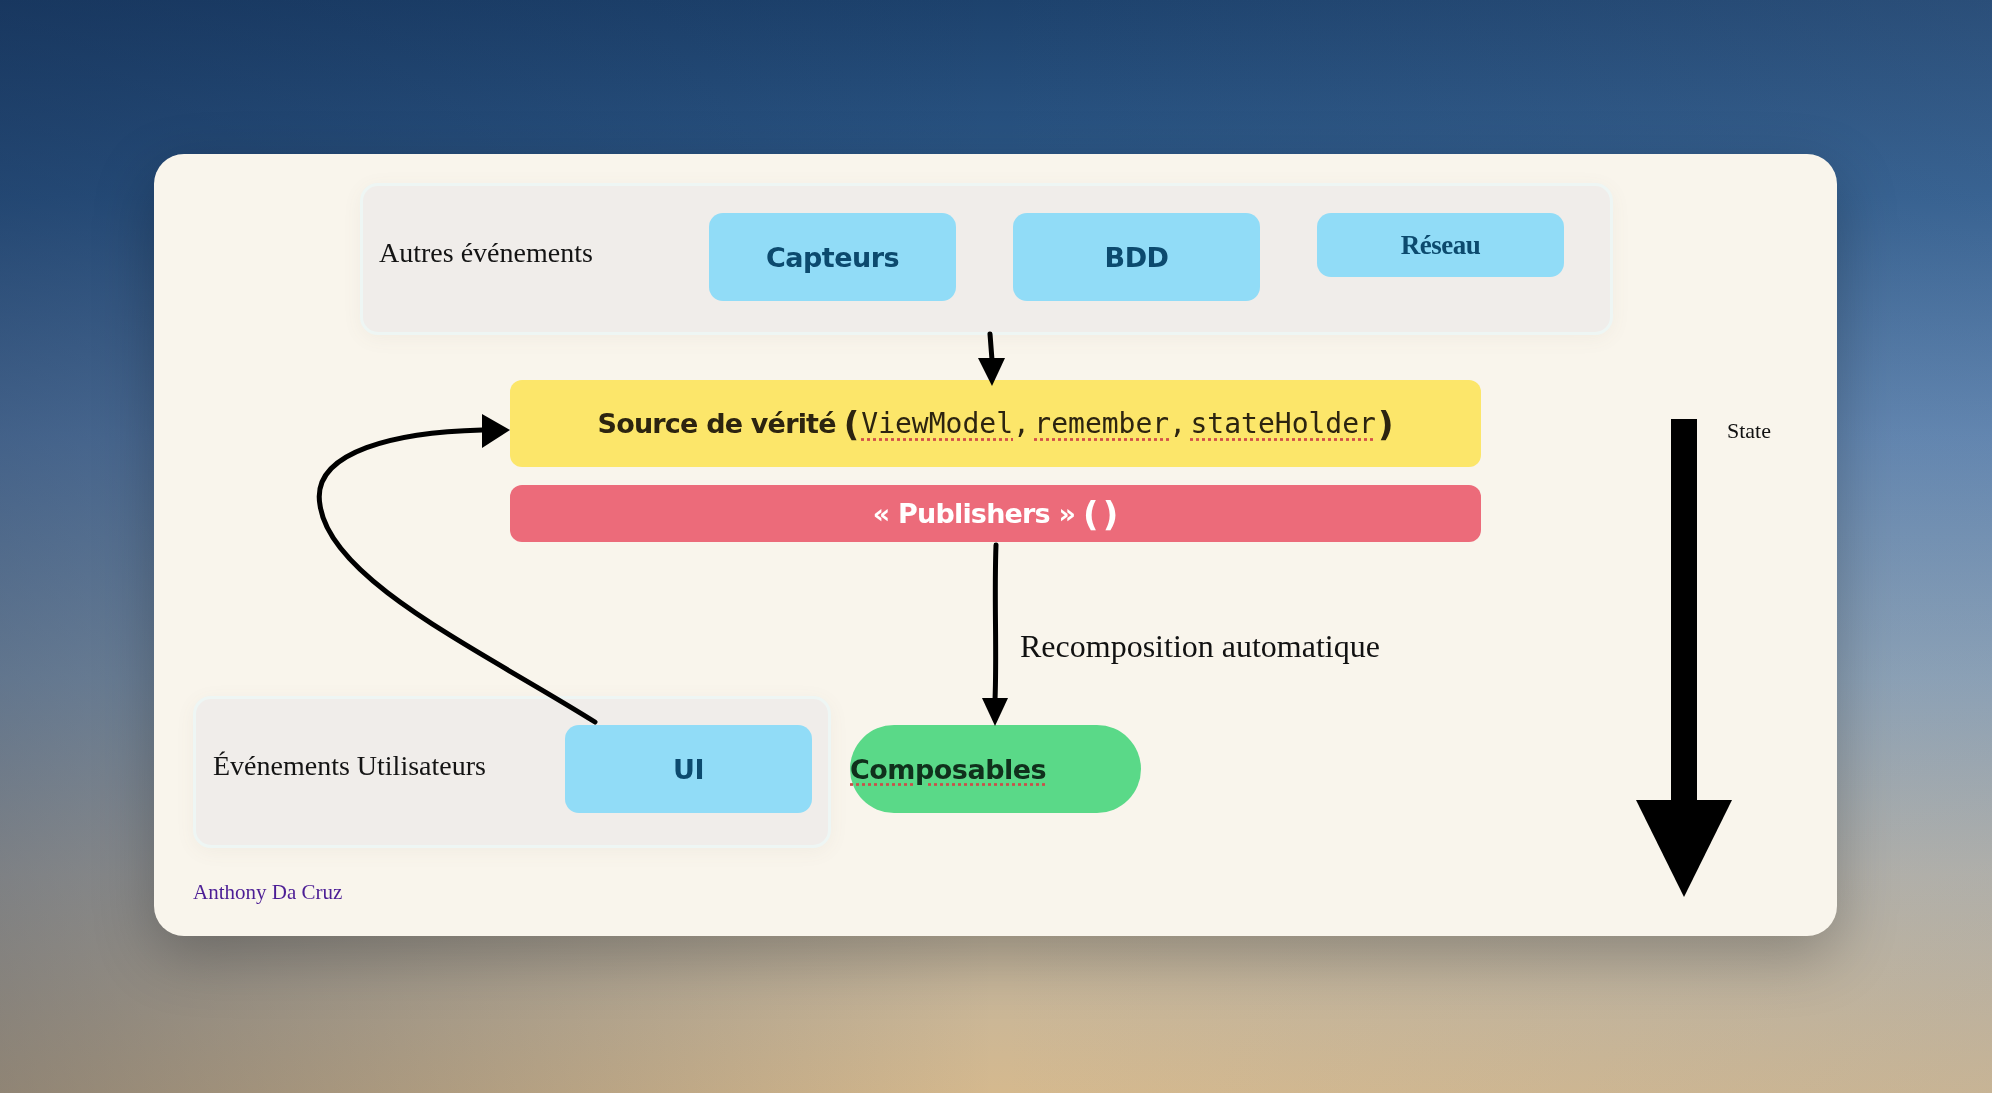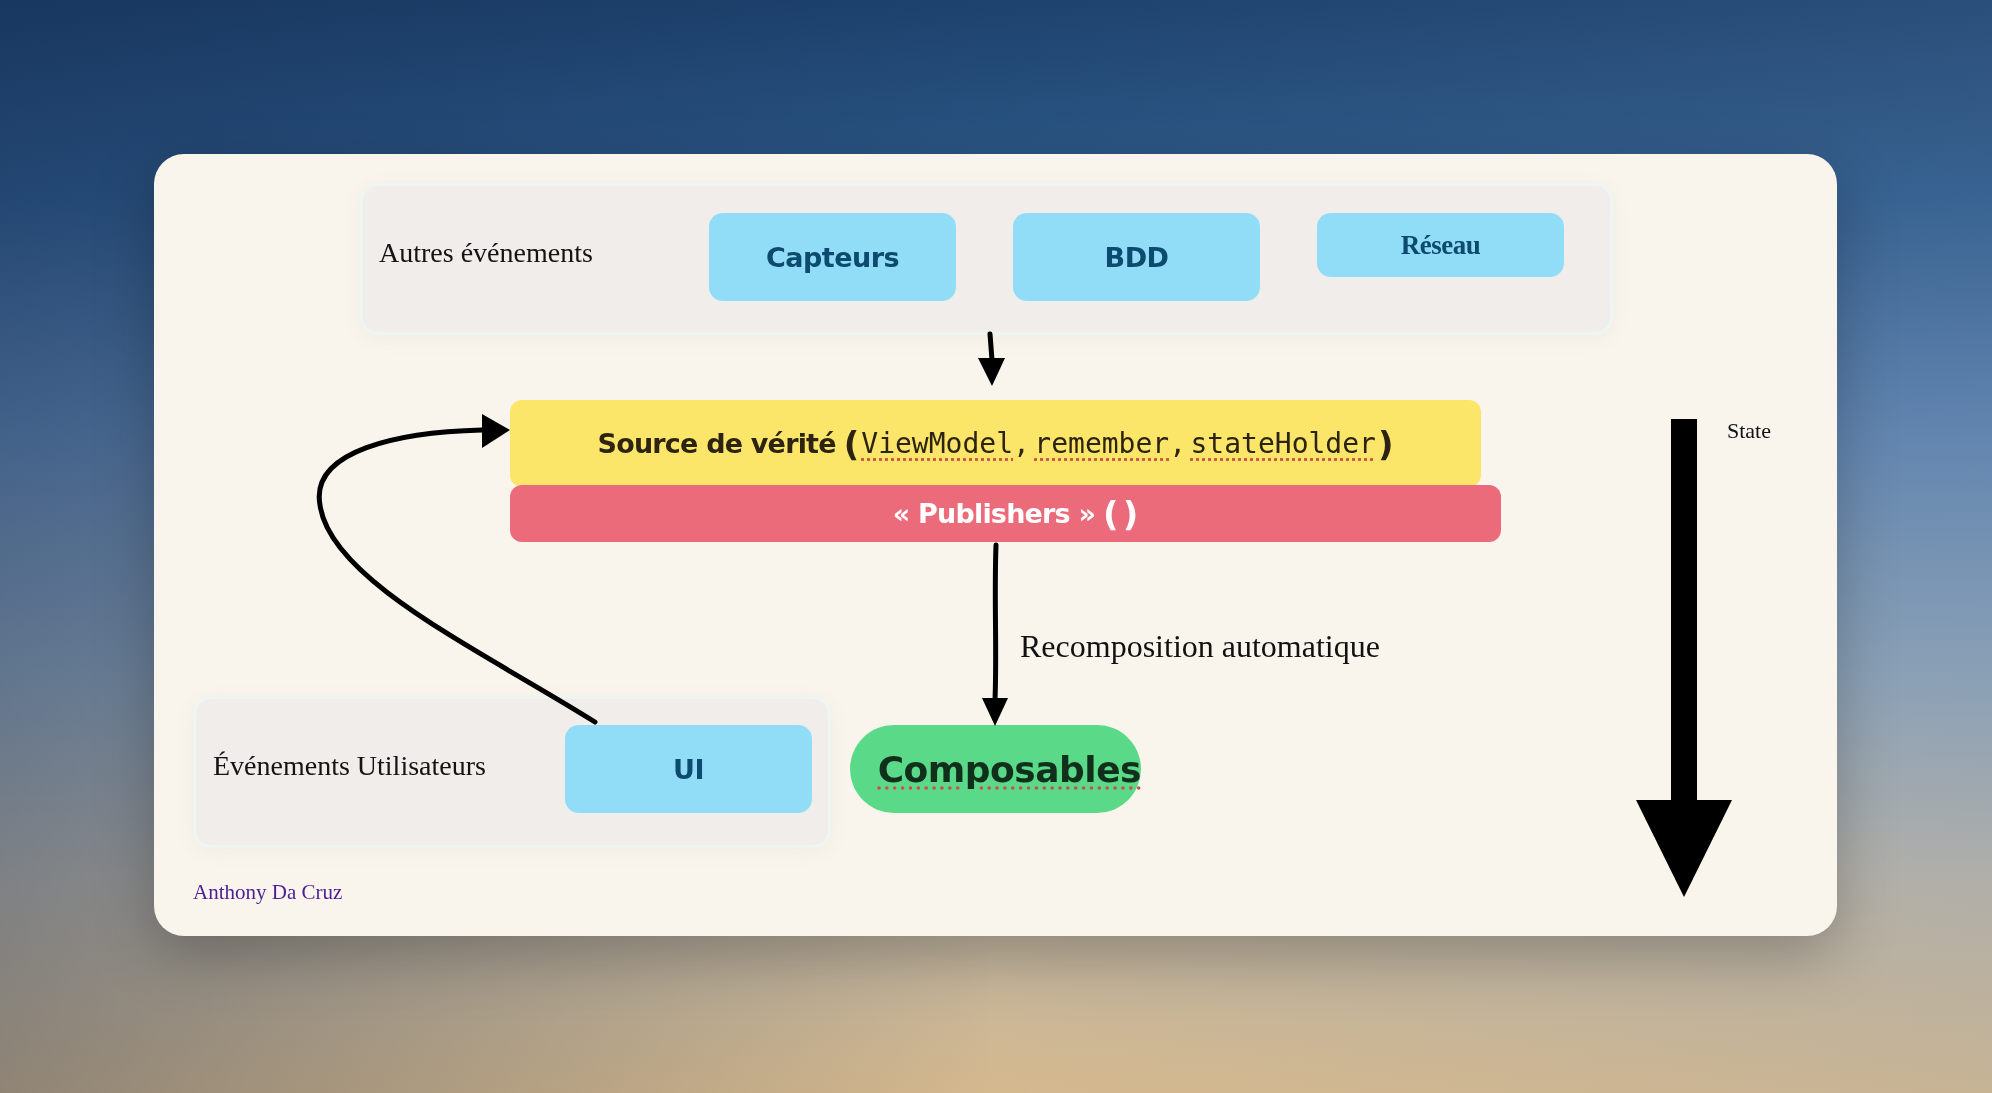--- a/index.html
+++ b/index.html
@@ -29,49 +29,49 @@
     position:absolute; background:#91dcf7; border-radius:14px;
     display:flex; align-items:center; justify-content:center;
     font-family:"DejaVu Sans", sans-serif; font-weight:bold; font-size:27px; color:#0c4a6e;
     letter-spacing:-0.5px;
   }
   .bar {
     position:absolute; border-radius:12px; display:flex; align-items:center; justify-content:center;
     white-space:nowrap;
   }
   .bar-yellow { background:#fce66a; color:#2c2410; }
-  .bar-red { background:#ec6b7a; color:#ffffff;padding-left:20px; }
+  .bar-red { background:#ec6b7a; color:#ffffff; }
   .bold { font-family:"DejaVu Sans", sans-serif; font-weight:bold; font-size:27px; letter-spacing:-0.8px; }
   .paren { font-family:"DejaVu Sans", sans-serif; font-weight:bold; font-size:34px; margin:0 2px 0 8px; }
   .paren.close { margin:0 0 0 2px; }
   .mono { font-family:"DejaVu Sans Mono", monospace; font-size:28px; }
   .squiggle { text-decoration: underline dotted #d2504a; text-underline-offset:5px; }
   .composables {
     position:absolute; left:850px; top:725px; width:291px; height:88px;
     background:#5ad988; border-radius:44px;
-    display:flex; align-items:center; justify-content:flex-end;
-    font-family:"DejaVu Sans", sans-serif; font-weight:bold; font-size:36px; color:#10301c; letter-spacing:-0.5px;
+    display:flex; align-items:center; justify-content:flex-start;
+    font-family:"DejaVu Sans", sans-serif; font-weight:bold; font-size:27px; color:#10301c; letter-spacing:-0.5px;
   }
   .serif-label { position:absolute; font-family:"Liberation Serif", serif; color:#111; white-space:nowrap; }
   svg.overlay { position:absolute; left:0; top:0; }
 </style>
 </head>
 <body>
 
 <div class="bg-overlay"></div>
 
 <div class="card"></div>
 
 <div class="group" style="left:360px; top:183px; width:1247px; height:146px;"></div>
 <div class="group-label" style="left:379px; top:237px;">Autres événements</div>
 <div class="pill" style="left:709px; top:213px; width:247px; height:88px;">Capteurs</div>
 <div class="pill" style="left:1013px; top:213px; width:247px; height:88px;">BDD</div>
 <div class="pill" style="left:1317px; top:213px; width:247px; height:64px;font-family:Liberation Serif, serif;">Réseau</div>
 
-<div class="bar bar-yellow" style="left:510px; top:400px; width:971px; height:87px;align-items:center;">
+<div class="bar bar-yellow" style="left:510px; top:380px; width:971px; height:87px;align-items:center;">
   <span class="bold">Source de vérité</span>
   <span class="paren">(</span>
   <span class="mono squiggle">ViewModel</span><span class="mono">,</span>&nbsp;
   <span class="mono squiggle">remember</span><span class="mono">,</span>&nbsp;
   <span class="mono squiggle">stateHolder</span>
   <span class="paren close">)</span>
 </div>
 
 <div class="bar bar-red" style="left:510px; top:485px; width:971px; height:57px;">
   <span class="bold">« Publishers »</span>

